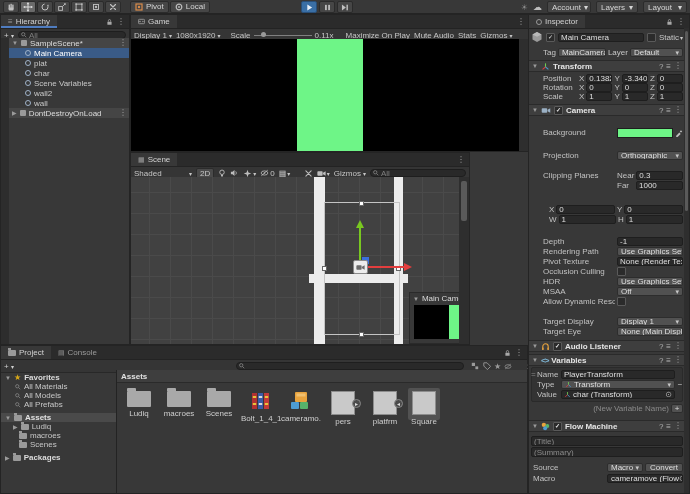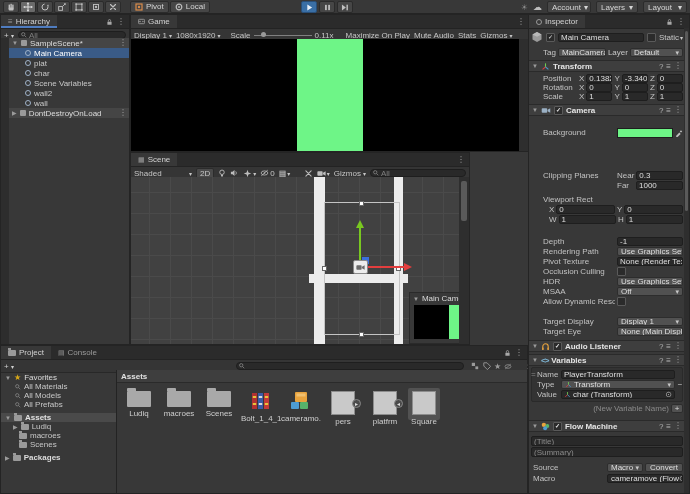--- a/index.html
+++ b/index.html
@@ -446,21 +446,21 @@
             <path d="M1.5 8.5l8-7" stroke="#9a9a9a" stroke-width="1"></path>
           </svg>
         <span>19</span>
       </span>
     </div>
 
     <div class="abs" style="left:0;top:24px;width:115px;bottom:0;border-right:1px solid #232323">
       <div class="prow" style="margin-top:3px">
         <span class="fold">▼</span>
           <span style="color:#d9a918">★</span>
-        <span style="color:#dcdcdc;font-weight:normal">Favorites</span>
+        <span style="color:#dcdcdc;font-weight:bold">Favorites</span>
       </div>
       <div class="prow" style="padding-left:14px">
         <svg width="6" height="6" viewBox="0 0 8 8">
             <circle cx="3" cy="3" r="2.2" fill="none" stroke="#8a8a8a" stroke-width="1"></circle>
             <path d="M4.8 4.8L7 7" stroke="#8a8a8a" stroke-width="1"></path>
           </svg>
         <span>All Materials</span>
       </div>
       <div class="prow" style="padding-left:14px">
         <svg width="6" height="6" viewBox="0 0 8 8">
@@ -676,36 +676,40 @@
         </span>
     </div>
     <div class="irow" style="top:113px">
         <span class="ilab">Background</span>
       <div style="flex: 1 1 0%; height: 8px; border: 1px solid rgb(30, 30, 30); background-color: rgb(110, 245, 135);"></div>
       <svg width="8" height="8" viewBox="0 0 10 10">
           <path d="M1.5 8.5l4-4 1.6 1.6-4 4H1.5z" fill="#bdbdbd"></path>
           <path d="M6 3l1.5-1.5L9 3 7.5 4.5z" fill="#bdbdbd"></path>
         </svg>
       </div>
+    <div class="irow" style="top:136px">
+        <span class="ilab">Projection</span>
+      <div class="dd" style="flex:1">
+          <span>Orthographic</span>
+          <span class="arw">▾</span>
+        </div>
+      </div>
     <div class="irow" style="top:156px">
         <span class="ilab">Clipping Planes</span>
       <span>Near</span>
       <div class="tf" style="flex:1">
           <span>0.3</span>
         </div>
       </div>
     <div class="irow" style="top:166px">
         <span class="ilab"></span>
       <span>Far</span>
       <div class="tf" style="flex:1;margin-left:5px">
           <span>1000</span>
         </div>
-      </div>
-    <div class="irow" style="top:180px">
-        <span class="ilab">Viewport Rect</span>
       </div>
     <div class="irow" style="top:190px;padding-left:18px;box-sizing:border-box">
       <span>X</span>
         <div class="tf" style="flex:1">
           <span>0</span>
         </div>
       <span>Y</span>
         <div class="tf" style="flex:1">
           <span>0</span>
         </div>

